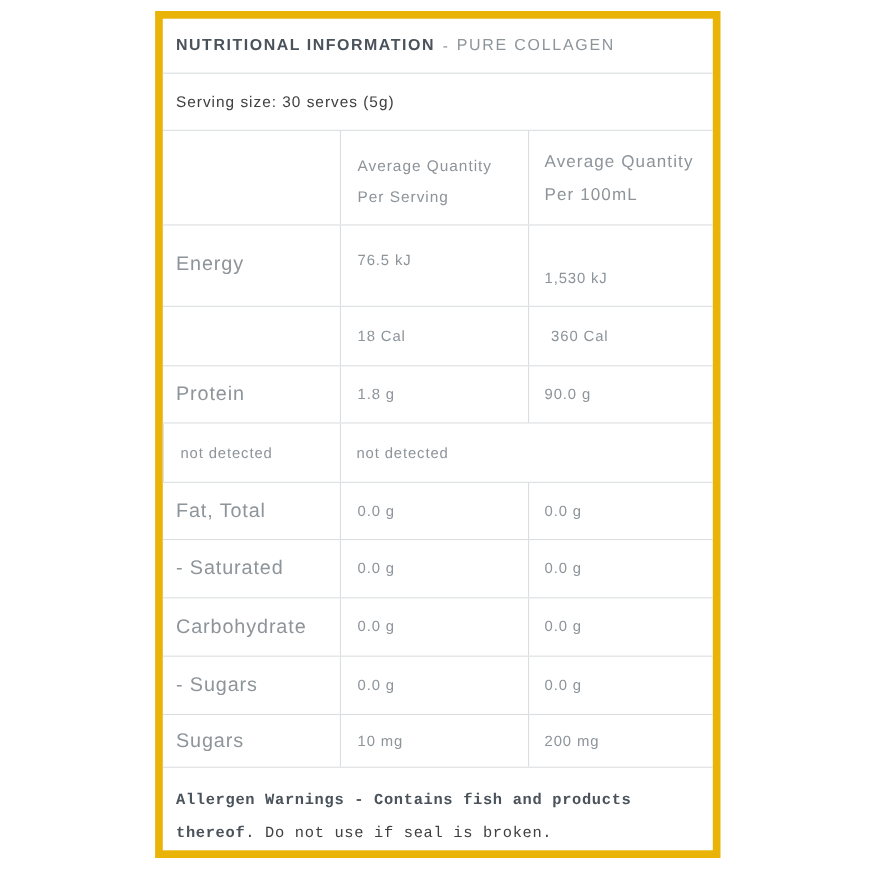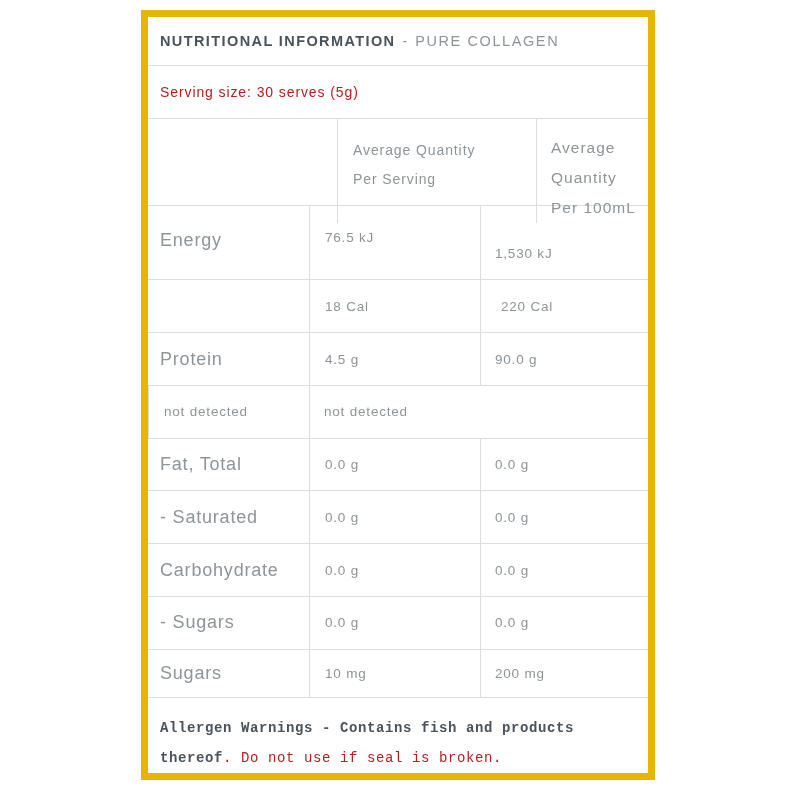--- a/index.html
+++ b/index.html
@@ -15,30 +15,30 @@
     display: flex;
     flex-direction: column;
   }
 
   .row { border-bottom: 1px solid #dbdee0; display: flex; align-items: center; }
   .grid-row { border-bottom: 1px solid #dbdee0; display: grid; grid-template-columns: 161px 171px 1fr; }
   .grid-row .col2, .grid-row .col3 { border-left: 1px solid #dbdee0; }
 
   .row-title   { height: 50px; padding-left: 12px; }
   .row-serving { height: 53px; padding-left: 12px; }
-  .row-header  { height: 87px; gap: 28px; }
+  .row-header  { height: 87px; }
   .row-energy  { height: 75px; }
   .row-cal     { height: 54px; }
   .row-data-a  { height: 53px; }
   .row-data-b  { height: 54px; }
   .row-sodium  { height: 49px; }
   .row-allergen { flex: 1; border-bottom: none; padding: 15px 14px 0 12px; display: block; }
 
   .dark  { color: #4a535b; font-weight: 700; }
-  .light { color: #b91c1c; font-weight: 400; }
+  .light { color: #404040; font-weight: 400; }
 
   .title-text   { font-size: 14.5px; letter-spacing: 1.4px; }
   .title-sep    { font-size: 14px; letter-spacing: 1px; color: #8d949a; margin: 0 7px; font-weight: 400; }
   .title-prod   { font-size: 14.5px; letter-spacing: 1.6px; color: #8d949a; font-weight: 400; }
   .serving-text { font-size: 14px; letter-spacing: 0.9px; }
 
   .cell { display: flex; align-items: center; font-size: 13.5px; letter-spacing: 0.8px; color: #8d949a; }
   .lc   { padding-left: 12px; font-size: 18px; }
   .vc   { padding-left: 15px; }
   .col3.vc { padding-left: 14px; }
@@ -84,26 +84,26 @@
 
   <div class="grid-row row-energy">
     <div class="cell lc">Energy</div>
     <div class="cell vc col2">76.5 kJ</div>
     <div class="cell vc col3">1,530 kJ</div>
   </div>
 
   <div class="grid-row row-cal">
     <div class="cell lc"></div>
     <div class="cell vc col2">18 Cal</div>
-    <div class="cell vc col3">220 Cal</div>
+    <div class="cell vc col3">360 Cal</div>
   </div>
 
   <div class="grid-row row-data-a">
     <div class="cell lc">Protein</div>
-    <div class="cell vc col2">4.5 g</div>
+    <div class="cell vc col2">1.8 g</div>
     <div class="cell vc col3">90.0 g</div>
   </div>
 
   <div class="grid-row row-data-b">
     <div class="cell vc col2">not detected</div>
     <div class="cell vc col3">not detected</div>
   </div>
 
   <div class="grid-row row-data-a">
     <div class="cell lc">Fat, Total</div>

